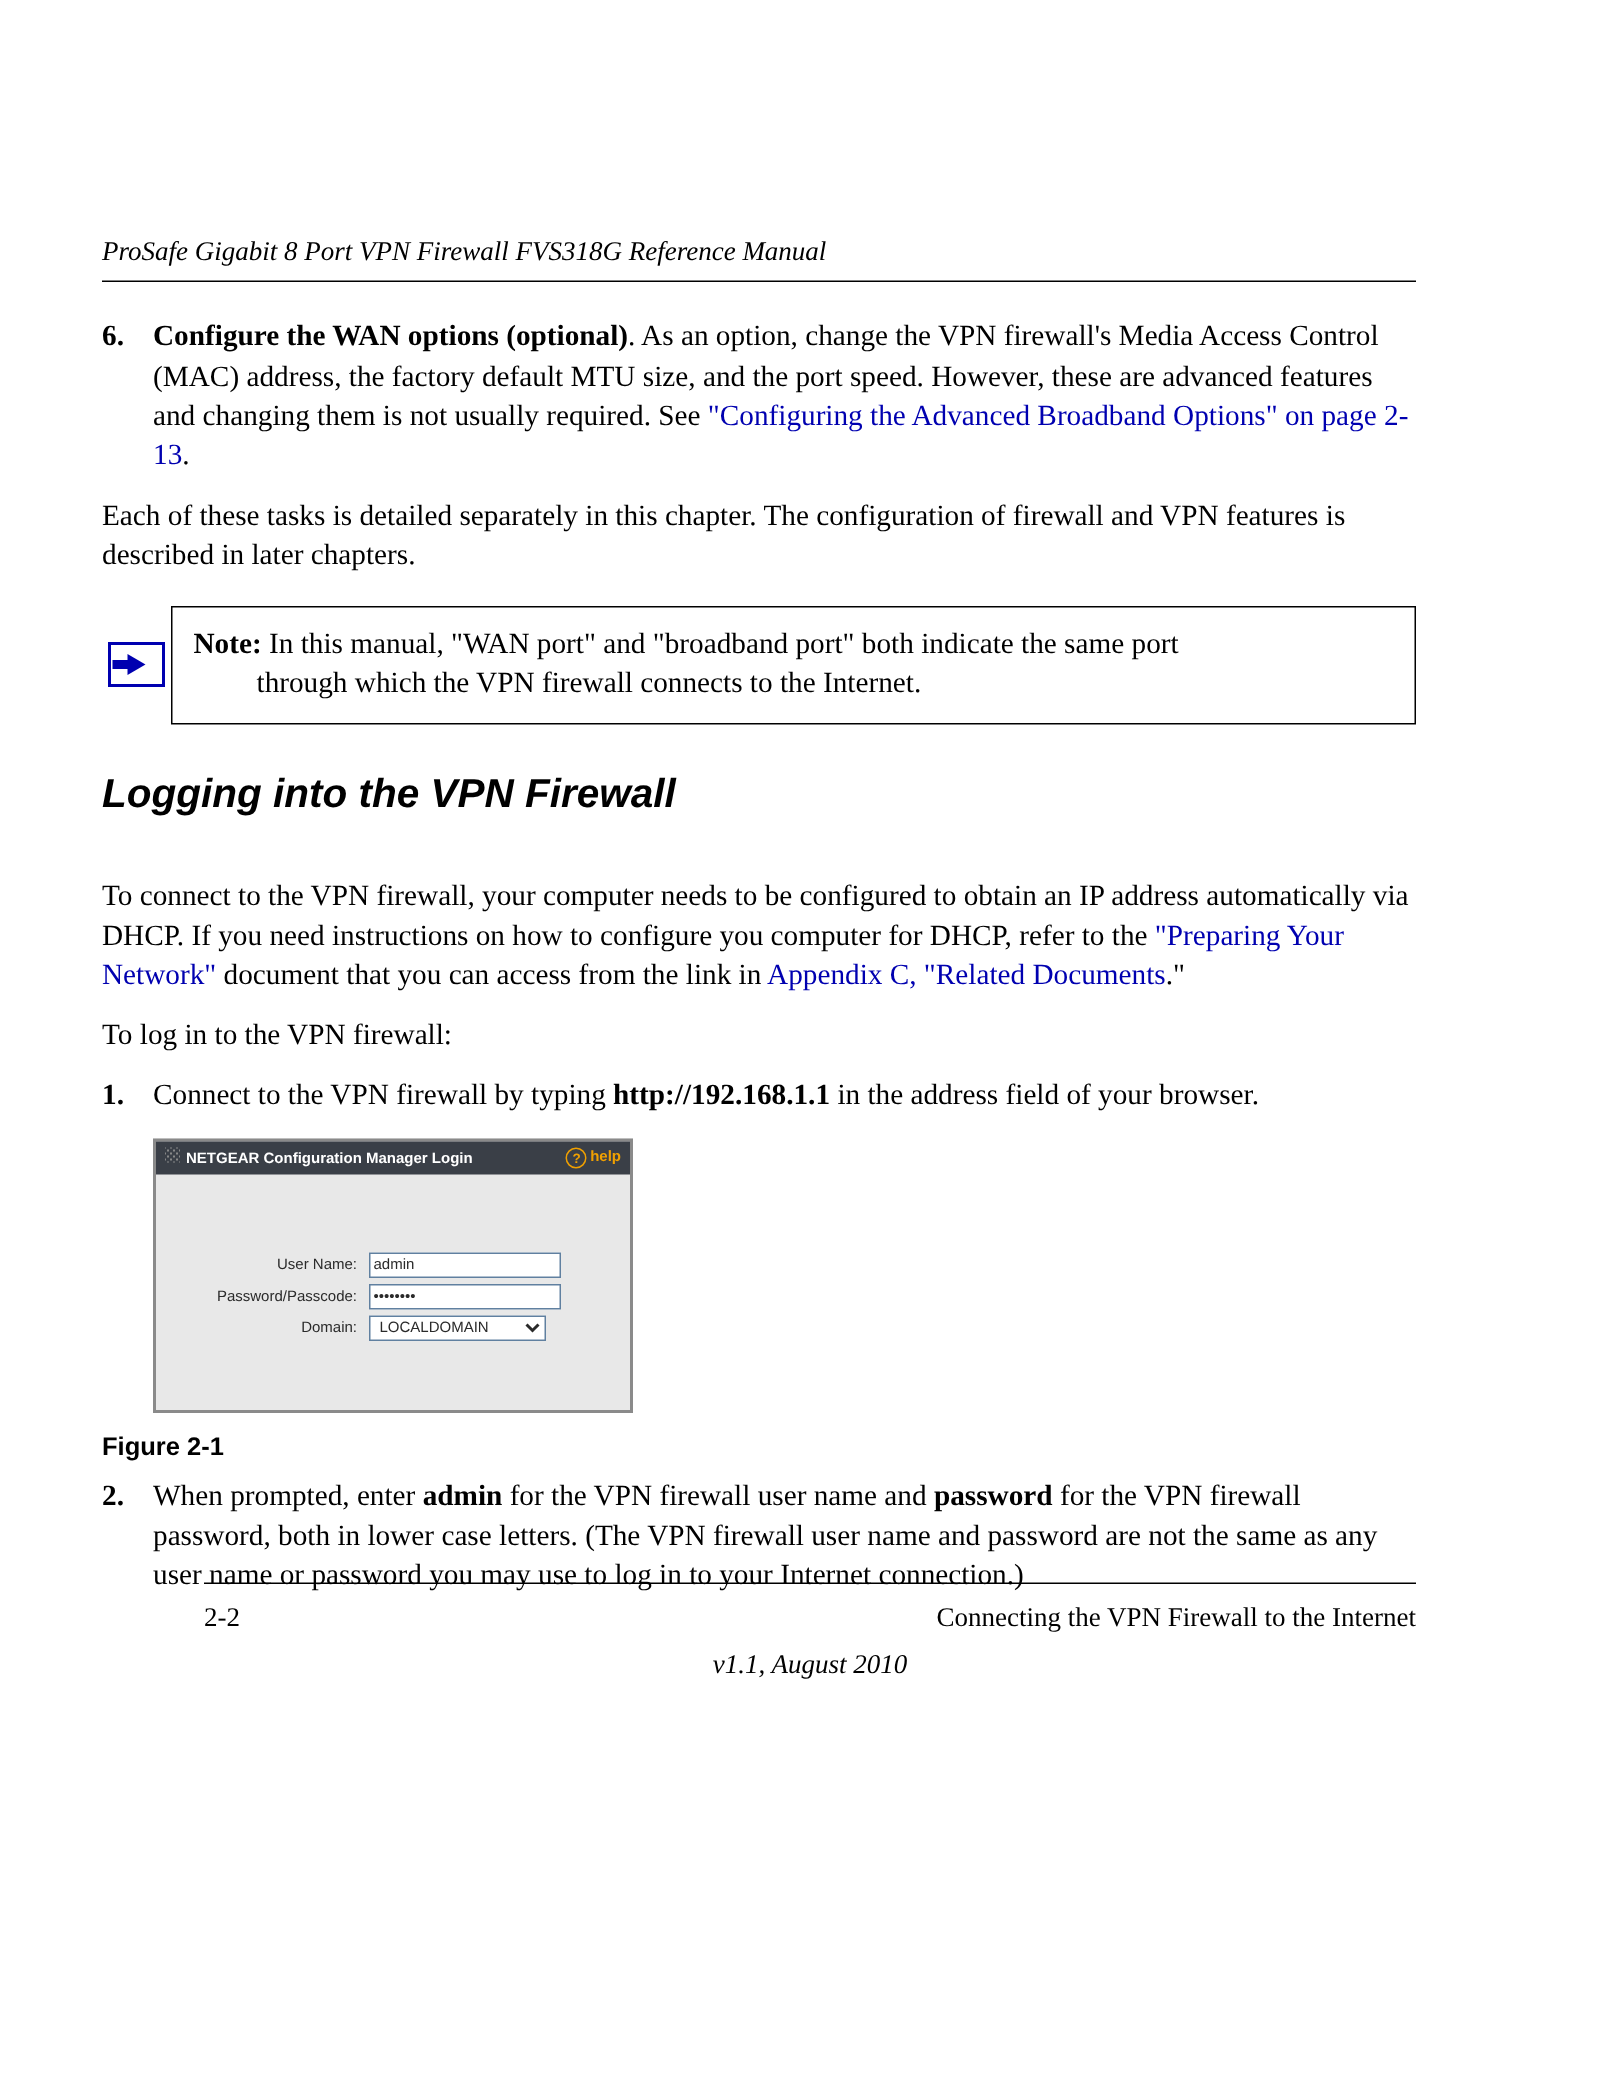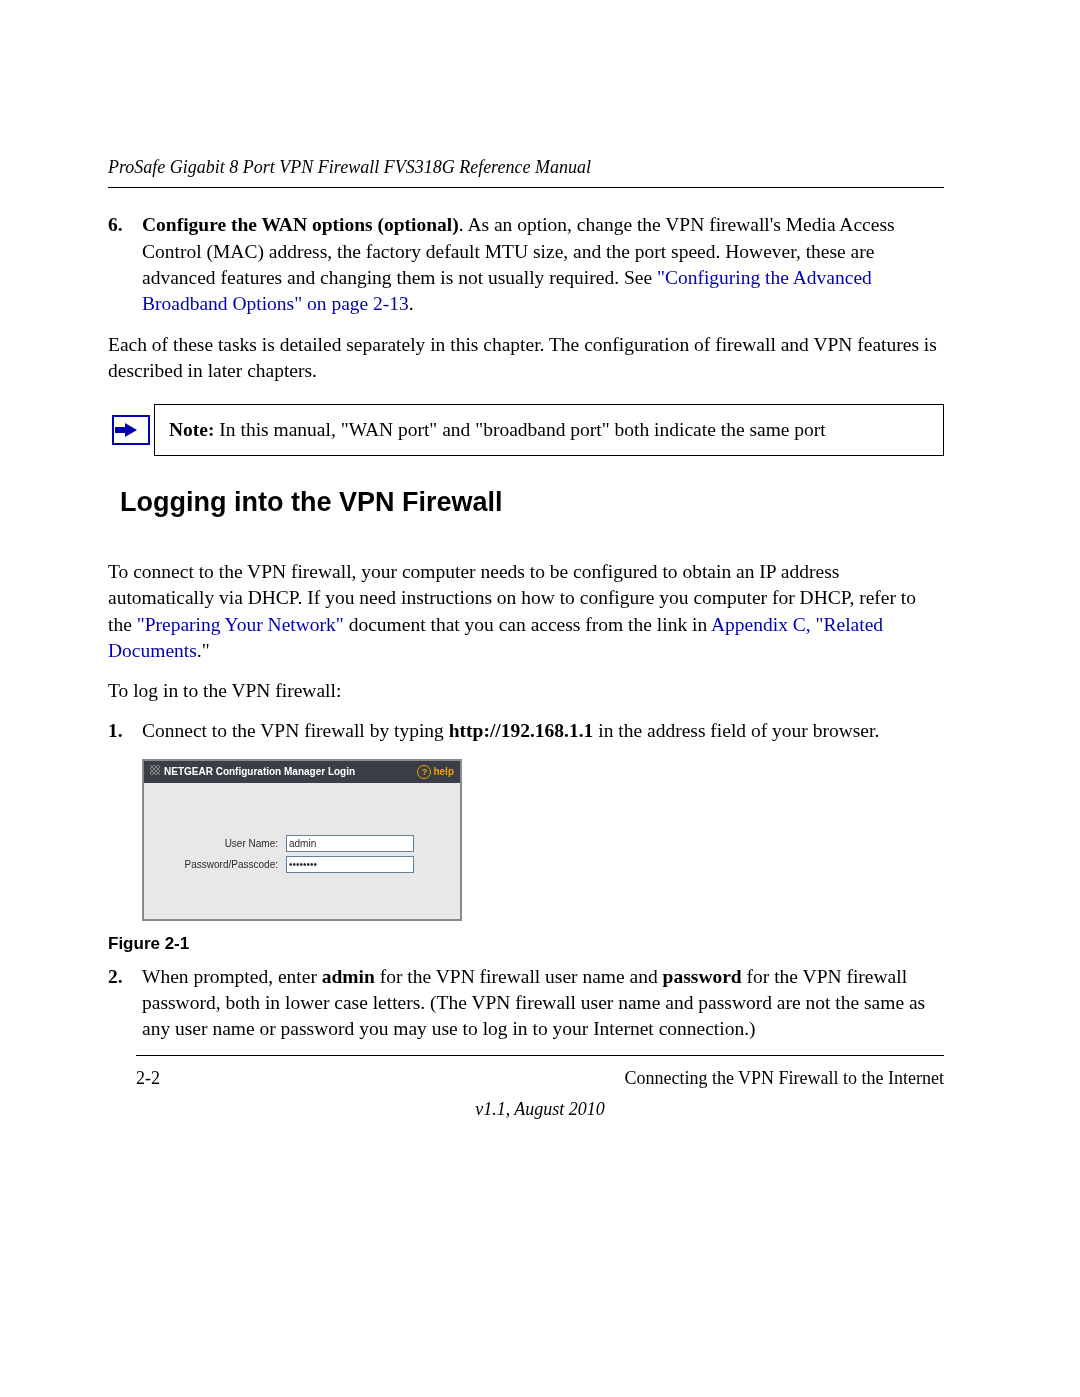--- a/index.html
+++ b/index.html
@@ -9,21 +9,21 @@
     font-family: "Times New Roman", Times, serif;
     color: #000;
     font-size: 19.5px;
     line-height: 1.35;
   }
   .page {
     width: 1080px;
     height: 1179px;
     position: relative;
     box-sizing: border-box;
-    padding: 155px 136px 0 108px;
+    padding: 155px 136px 0 68px;
   }
   .running-head {
     font-style: italic;
     font-size: 18px;
     margin-bottom: 8px;
   }
   hr.rule {
     border: none;
     border-top: 1.5px solid #000;
     margin: 0 0 24px 0;
@@ -91,21 +91,22 @@
     font-size: 19.5px;
   }
   .note-box .indent2 {
     padding-left: 42px;
     display: block;
   }
   h2.section {
     font-family: Arial, Helvetica, sans-serif;
     font-weight: bold;
     font-size: 27px;
-    margin: 16px 0 38px 12px;
+    margin: 16px 0 38px 0;
+    font-style: italic;
   }
   .fig-caption {
     font-family: Arial, Helvetica, sans-serif;
     font-weight: bold;
     font-size: 17px;
     margin: 12px 0 8px 0;
   }
   
   .login-shot {
     width: 320px;
@@ -235,20 +236,21 @@
   <p class="body">Each of these tasks is detailed separately in this chapter. The configuration of firewall and VPN features is described in later chapters.</p>
 
   <div class="note-wrap">
     <div class="note-icon">
       <div class="note-icon-inner">
         <div class="arrow"></div>
       </div>
     </div>
     <div class="note-box">
       <span class="bold">Note:</span><span> In this manual, "WAN port" and "broadband port" both indicate the same port</span>
+      <span class="indent2">through which the VPN firewall connects to the Internet.</span>
     </div>
   </div>
 
   <h2 class="section">Logging into the VPN Firewall</h2>
 
   <p class="body">
     <span>To connect to the VPN firewall, your computer needs to be configured to obtain an IP address automatically via DHCP. If you need instructions on how to configure you computer for DHCP, refer to the </span><a class="xref" href="#">"Preparing Your Network"</a><span> document that you can access from the link in </span><a class="xref" href="#">Appendix C, "Related Documents</a><span>."</span>
   </p>
 
   <p class="body">To log in to the VPN firewall:</p>
@@ -274,20 +276,28 @@
       <table>
         <tbody>
             <tr>
           <td class="lbl">User Name:</td>
           <td><input type="text" value="admin" style=""></td>
         </tr>
         <tr>
           <td class="lbl">Password/Passcode:</td>
           <td><input type="text" value="••••••••" style=""></td>
         </tr>
+        <tr>
+          <td class="lbl">Domain:</td>
+          <td>
+            <select>
+              <option>LOCALDOMAIN</option>
+            </select>
+          </td>
+        </tr>
       </tbody>
         </table>
     </div>
   </div>
 
   <div class="fig-caption">Figure 2-1</div>
 
   <div class="ol-item">
     <div class="ol-num">2.</div>
     <div class="ol-body">

